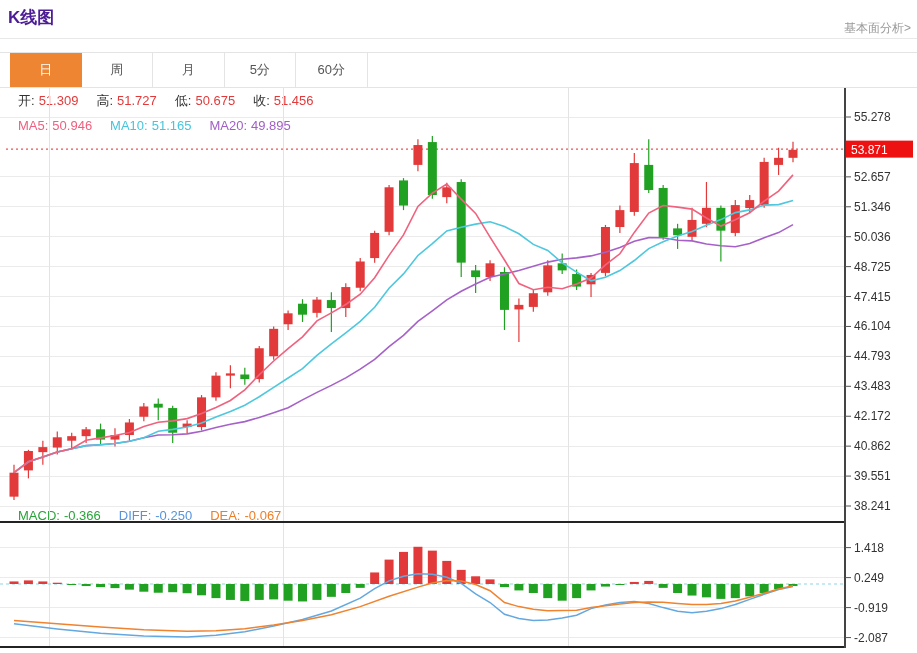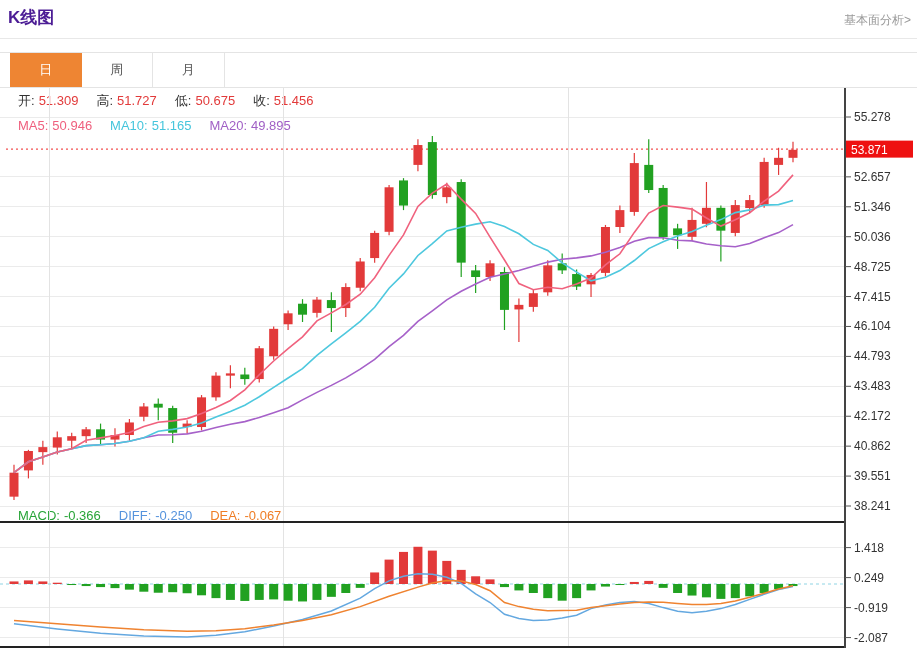--- a/index.html
+++ b/index.html
@@ -1,19 +1,19 @@
 <!DOCTYPE html>
 <html><head>
 <meta charset="utf-8">
 <style>
   html,body{margin:0;padding:0;background:#fff;}
   #app{position:relative;width:917px;height:653px;background:#fff;overflow:hidden;
        font-family:"Liberation Sans","DejaVu Sans",sans-serif;}
   .page-title{position:absolute;left:8px;top:6px;font-size:17px;font-weight:700;color:#4c1d95;}
-  .fund-link{position:absolute;right:6px;top:12px;font-size:12px;color:#999;text-decoration:none;cursor:pointer;}
+  .fund-link{position:absolute;right:6px;top:20px;font-size:12px;color:#999;text-decoration:none;cursor:pointer;}
   .title-rule{position:absolute;left:0;top:38px;width:917px;height:1px;background:#e8e8e8;}
   .tabstrip{position:absolute;left:0;top:52px;width:917px;height:36px;box-sizing:border-box;
             border-top:1px solid #e4e4e4;border-bottom:1px solid #e4e4e4;display:flex;padding-left:10px;}
   .tab{width:71.5px;height:100%;box-sizing:border-box;border-right:1px solid #e4e4e4;
        display:flex;align-items:center;justify-content:center;font-size:13px;color:#555;cursor:pointer;background:#fff;}
   .tab:first-child{border-left:1px solid #e4e4e4;}
   .tab.selected{background:#ee8533;color:#fff;border-color:#ee8533;}
   .legend{position:absolute;font-size:13px;white-space:nowrap;}
   .legend span{margin-right:4px;}
   .legend .item{margin-right:14px;}
@@ -27,20 +27,22 @@
 
 <div id="app">
   <div class="page-title">K线图</div>
   <a class="fund-link">基本面分析&gt;</a>
   <div class="title-rule"></div>
 
   <div class="tabstrip" id="tabstrip">
       <div class="tab selected">日</div>
       <div class="tab">周</div>
       <div class="tab">月</div>
+      <div class="tab">5分</div>
+      <div class="tab">60分</div>
     </div>
 
   <div class="legend" id="legend-ohlc"><span class="item"><span style="color: rgb(51, 51, 51);">开:</span><span style="color: rgb(226, 58, 58);">51.309</span></span><span class="item"><span style="color: rgb(51, 51, 51);">高:</span><span style="color: rgb(226, 58, 58);">51.727</span></span><span class="item"><span style="color: rgb(51, 51, 51);">低:</span><span style="color: rgb(226, 58, 58);">50.675</span></span><span class="item"><span style="color: rgb(51, 51, 51);">收:</span><span style="color: rgb(226, 58, 58);">51.456</span></span></div>
   <div class="legend" id="legend-ma"><span class="item"><span style="color: rgb(239, 96, 126);">MA5:</span><span style="color: rgb(239, 96, 126);">50.946</span></span><span class="item"><span style="color: rgb(69, 197, 220);">MA10:</span><span style="color: rgb(69, 197, 220);">51.165</span></span><span class="item"><span style="color: rgb(160, 95, 197);">MA20:</span><span style="color: rgb(160, 95, 197);">49.895</span></span></div>
   <div class="legend" id="legend-macd"><span class="item"><span style="color: rgb(39, 164, 55);">MACD:</span><span style="color: rgb(39, 164, 55);">-0.366</span></span><span class="item"><span style="color: rgb(85, 147, 221);">DIFF:</span><span style="color: rgb(85, 147, 221);">-0.250</span></span><span class="item"><span style="color: rgb(239, 125, 36);">DEA:</span><span style="color: rgb(239, 125, 36);">-0.067</span></span></div>
 
   <svg id="chart" style="position:absolute;left:0;top:88px;" width="917" height="565" viewBox="0 0 917 565">
       <line x1="0" y1="29" x2="845" y2="29" stroke="#ebebeb" stroke-width="1" shape-rendering="crispEdges"></line>
       <line x1="0" y1="88.84439748782069" x2="845" y2="88.84439748782069" stroke="#ebebeb" stroke-width="1" shape-rendering="crispEdges"></line>
       <line x1="0" y1="118.77801256089693" x2="845" y2="118.77801256089693" stroke="#ebebeb" stroke-width="1" shape-rendering="crispEdges"></line>

